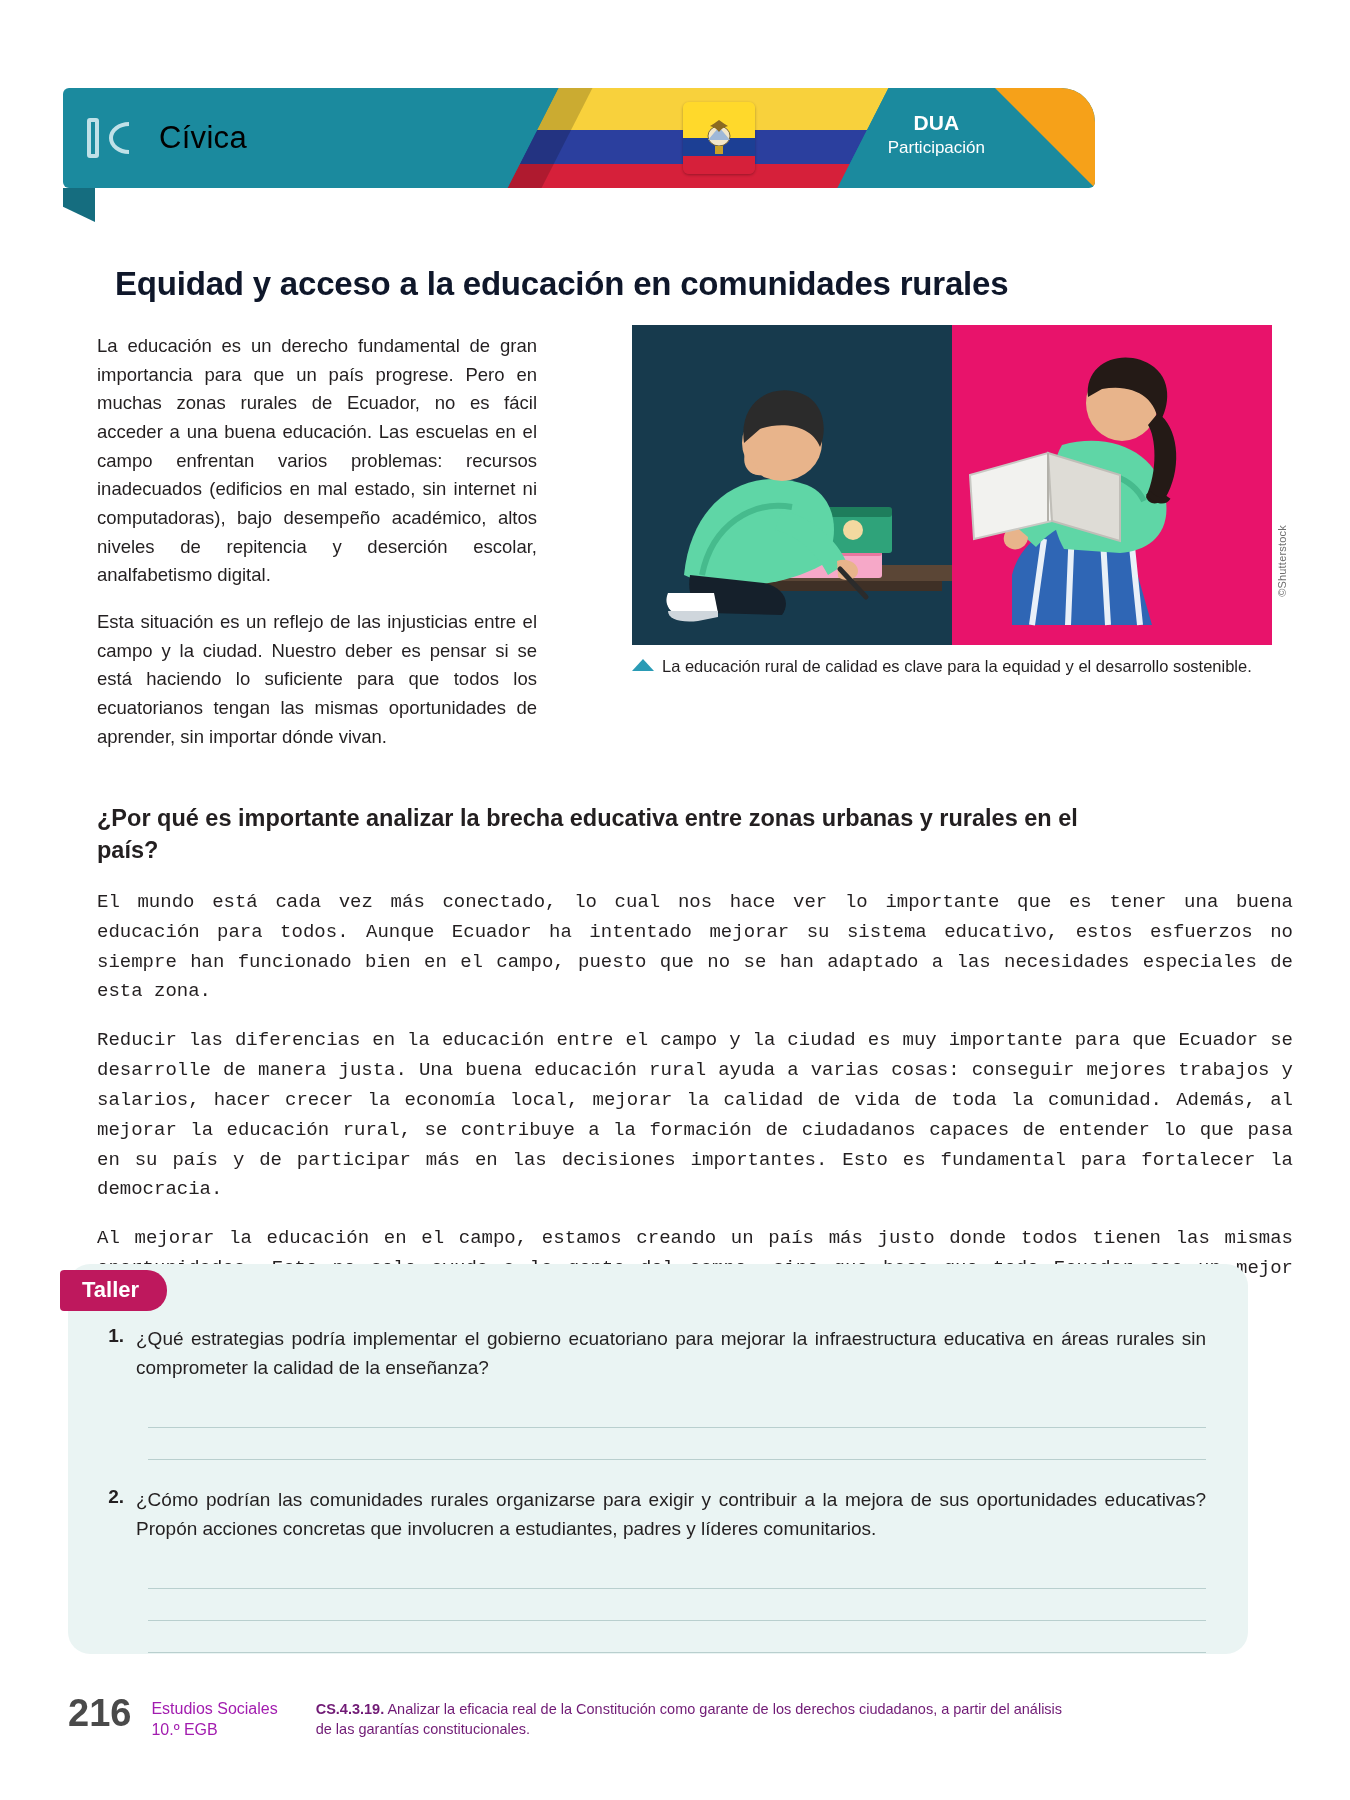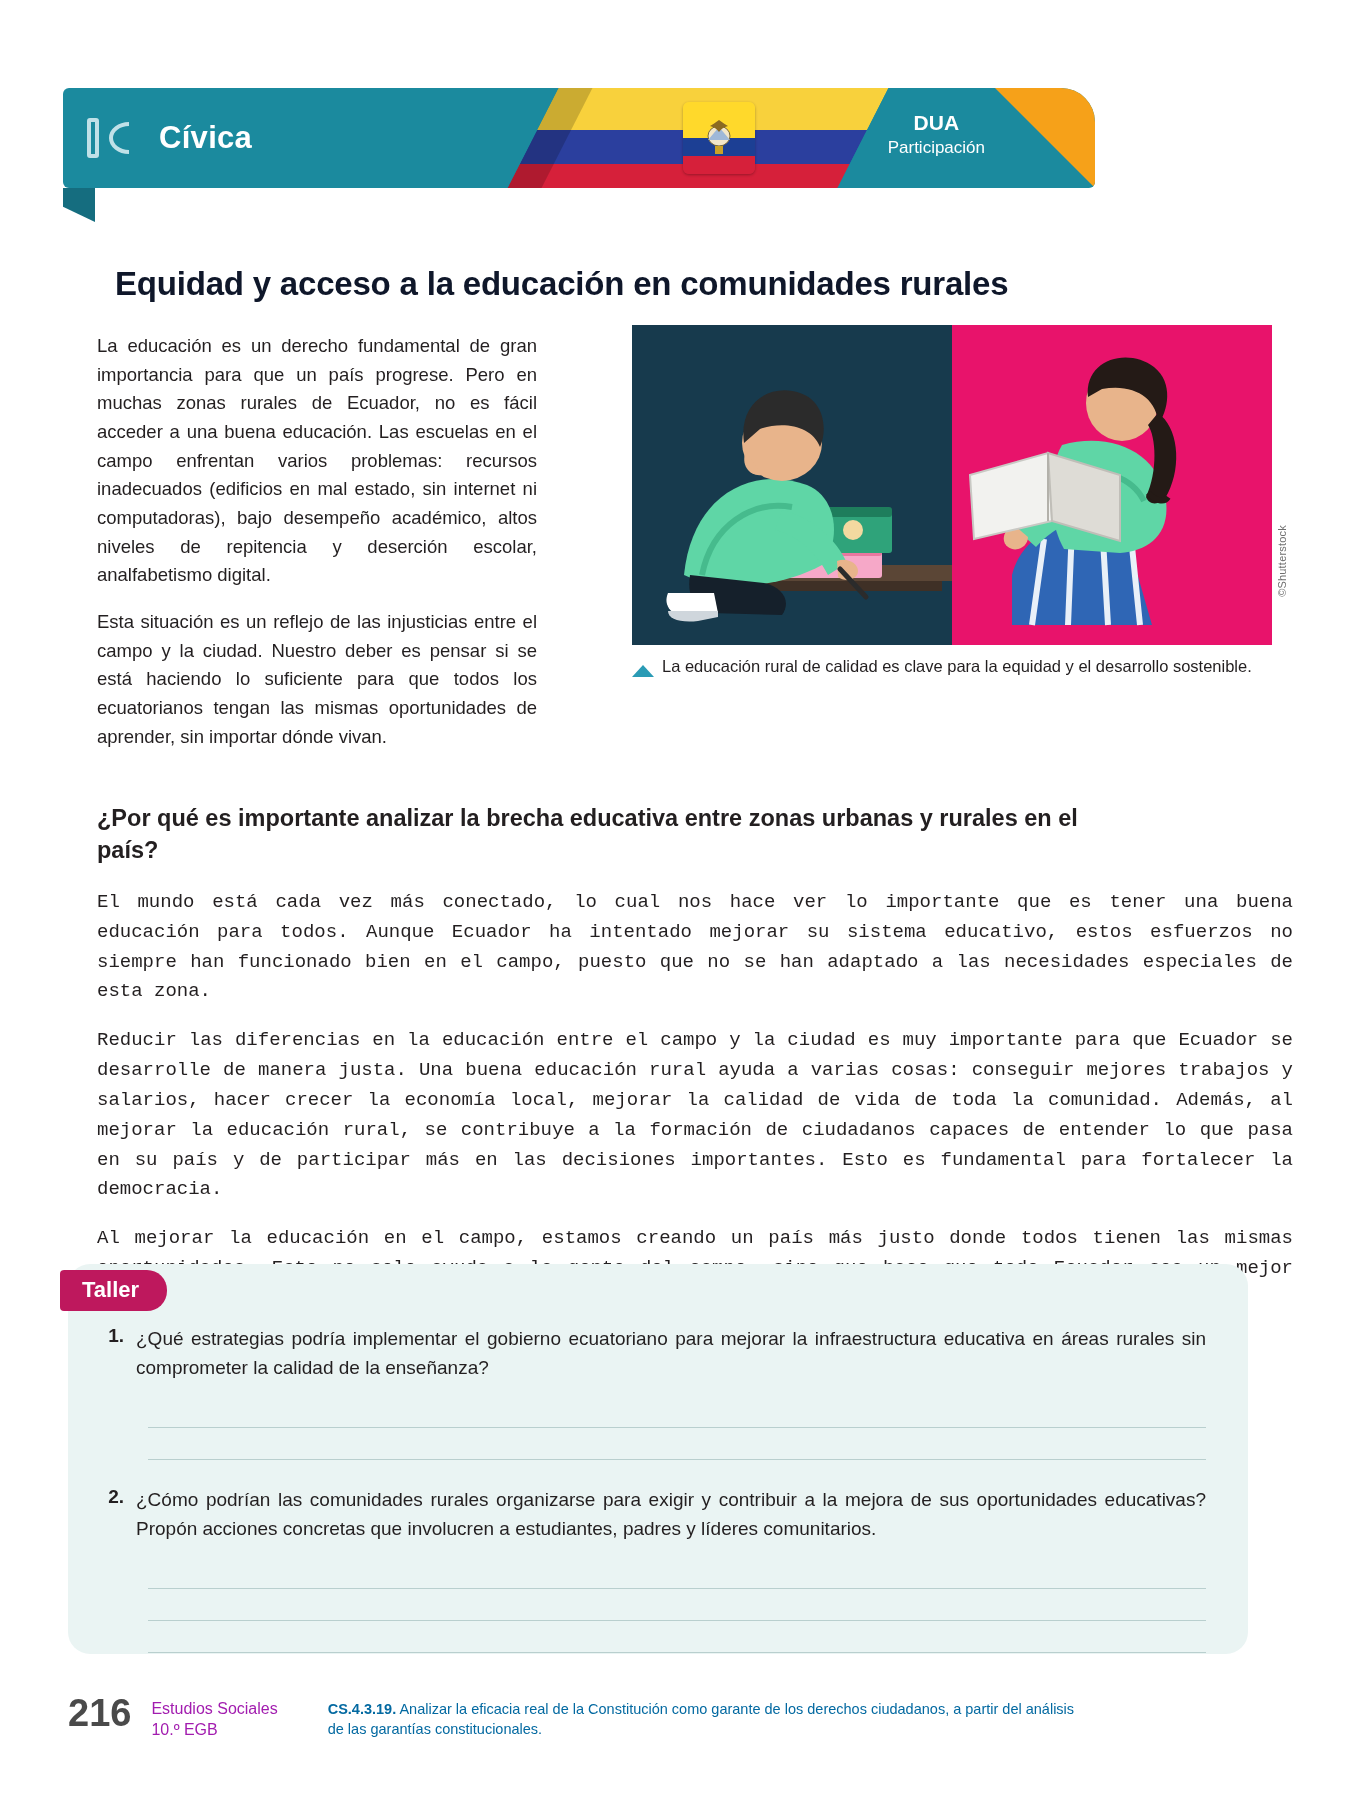--- a/index.html
+++ b/index.html
@@ -82,23 +82,23 @@
     height: 100px;
     padding-left: 22px;
     z-index: 4;
   }
   .ic-logo {
     width: 62px; height: 44px;
     margin-right: 12px;
     opacity: .92;
   }
   .subject-title {
-    color: #ffffff;
+    color: #000000;
     font-size: 31px;
-    font-weight: bold;
+    font-weight: normal;
     letter-spacing: .3px;
   }
   .dua-box {
     position: absolute;
     right: 110px;
     top: 22px;
     text-align: center;
     color: #ffffff;
     z-index: 5;
     line-height: 1.28;
@@ -168,21 +168,20 @@
     color: #6f6f6f;
     letter-spacing: .2px;
   }
   .fig-caption {
     margin-top: 10px;
     display: flex;
     gap: 8px;
     font-size: 16.5px;
     line-height: 1.35;
     color: #231f20;
-    align-items: flex-end;
   }
   .caption-tri {
     width: 0; height: 0;
     border-left: 11px solid transparent;
     border-right: 11px solid transparent;
     border-bottom: 12px solid #2a9bb5;
     margin-top: 4px;
     flex: 0 0 auto;
   }
 
@@ -278,23 +277,23 @@
     line-height: 1;
     margin-right: 20px;
   }
   .footer-book {
     font-size: 16px;
     color: #a21caf;
     line-height: 1.3;
     padding-top: 5px;
   }
   .footer-code {
-    margin-left: 50px;
+    margin-left: 38px;
     font-size: 14.5px;
-    color: #0369a1;
+    color: #701a75;
     line-height: 1.35;
     max-width: 760px;
     padding-top: 6px;
   }
   .footer-code b { font-weight: bold; }
 </style>
 </head>
 <body>
 
 <div class="header-band">

